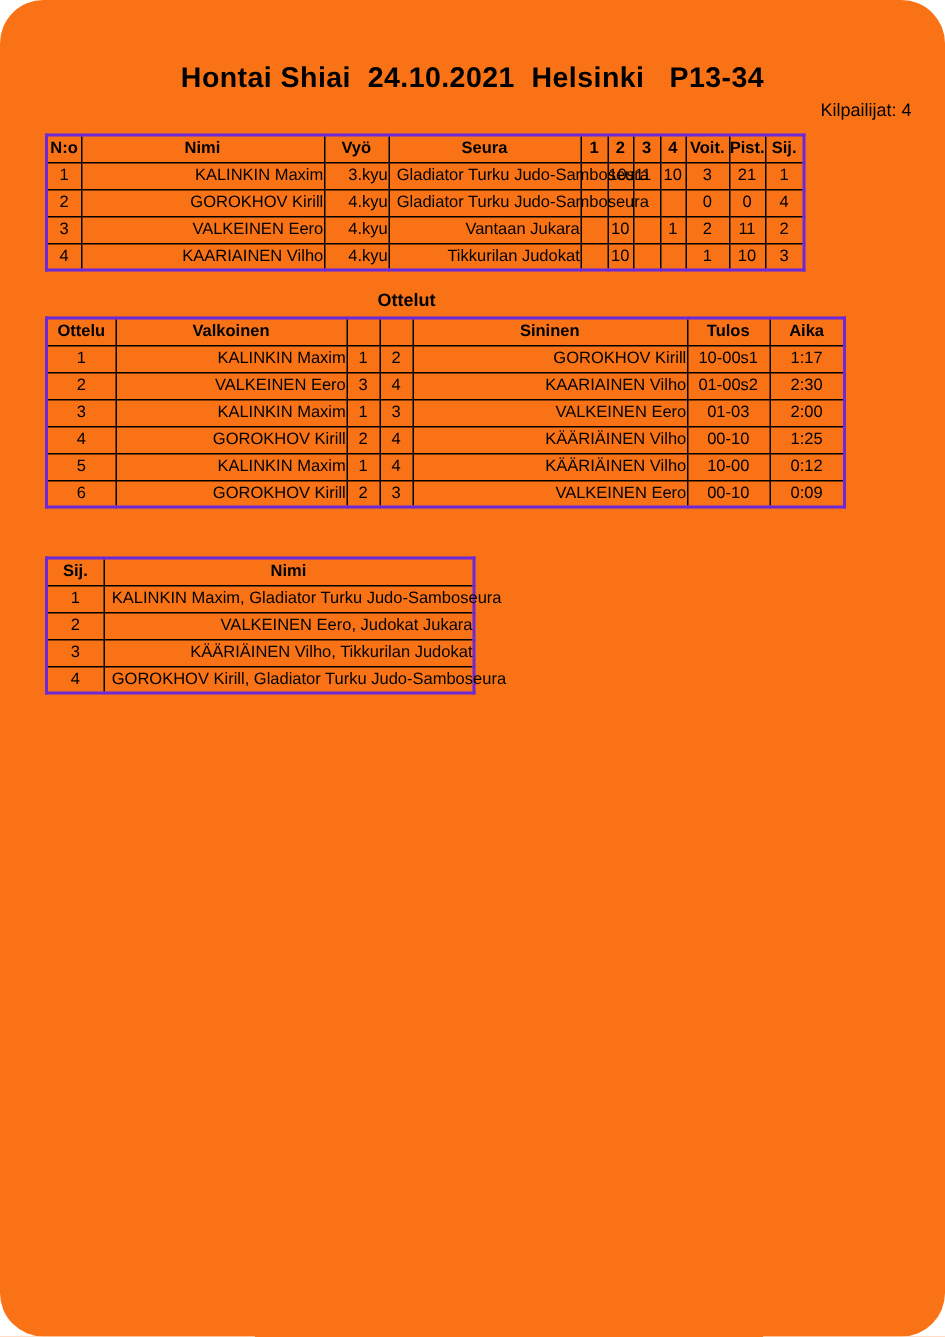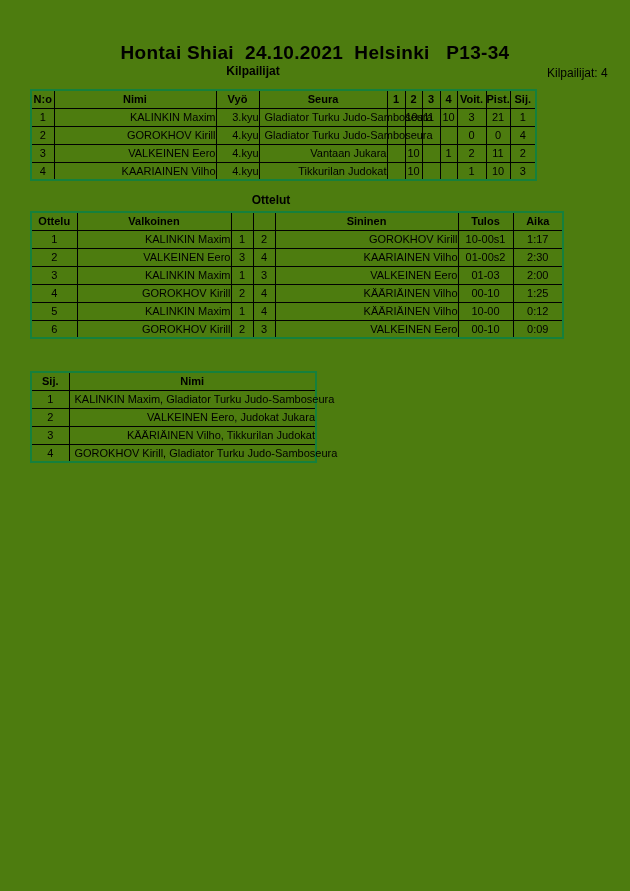--- a/index.html
+++ b/index.html
@@ -1,24 +1,25 @@
 <!DOCTYPE html>
 <html><head>
 <meta charset="utf-8">
 <style>
   * { margin: 0; padding: 0; box-sizing: border-box; }
   html, body { background: #ffffff; }
   .page {
     position: relative;
     width: 630px;
     height: 891px;
-    background: #4d7c0f;
+    background: #f97316;
     color: #000000;
     font-family: "Liberation Sans", sans-serif;
     overflow: hidden;
+    border-radius: 29px;
   }
   .title {
     position: absolute;
     top: 42px;
     left: 0;
     width: 630px;
     text-align: center;
     font-size: 19px;
     font-weight: bold;
     white-space: pre;
@@ -38,21 +39,21 @@
     position: absolute;
     top: 66px;
     left: 547px;
     font-size: 12px;
     white-space: nowrap;
   }
   table {
     position: absolute;
     border-collapse: collapse;
     table-layout: fixed;
-    border: 2px solid #15803d;
+    border: 2px solid #6d28d9;
     padding-left: 12px;
   }
   .t1 { top: 89px;  left: 30px; width: 505px; }
   .t2 { top: 211px; left: 30px; width: 532px; }
   .t3 { top: 371px; left: 30px; width: 285px; }
   th, td {
     border: 1px solid #000;
     font-size: 11px;
     height: 18px;
     padding: 0;
@@ -64,21 +65,20 @@
   td.c { text-align: center; }
   td.l { text-align: right; padding-left: 5px; }
 </style>
 </head>
 <body>
 
 <div class="page">
 
   <div class="title">Hontai Shiai  24.10.2021  Helsinki   P13-34</div>
 
-  <div class="sec-heading sec-kilpailijat">Kilpailijat</div>
   <div class="note">Kilpailijat: 4</div>
 
   <table class="t1">
     <colgroup>
       <col style="width:23px">
         <col style="width:162px">
         <col style="width:43px">
         <col style="width:128px">
       <col style="width:18px">
         <col style="width:17px">

